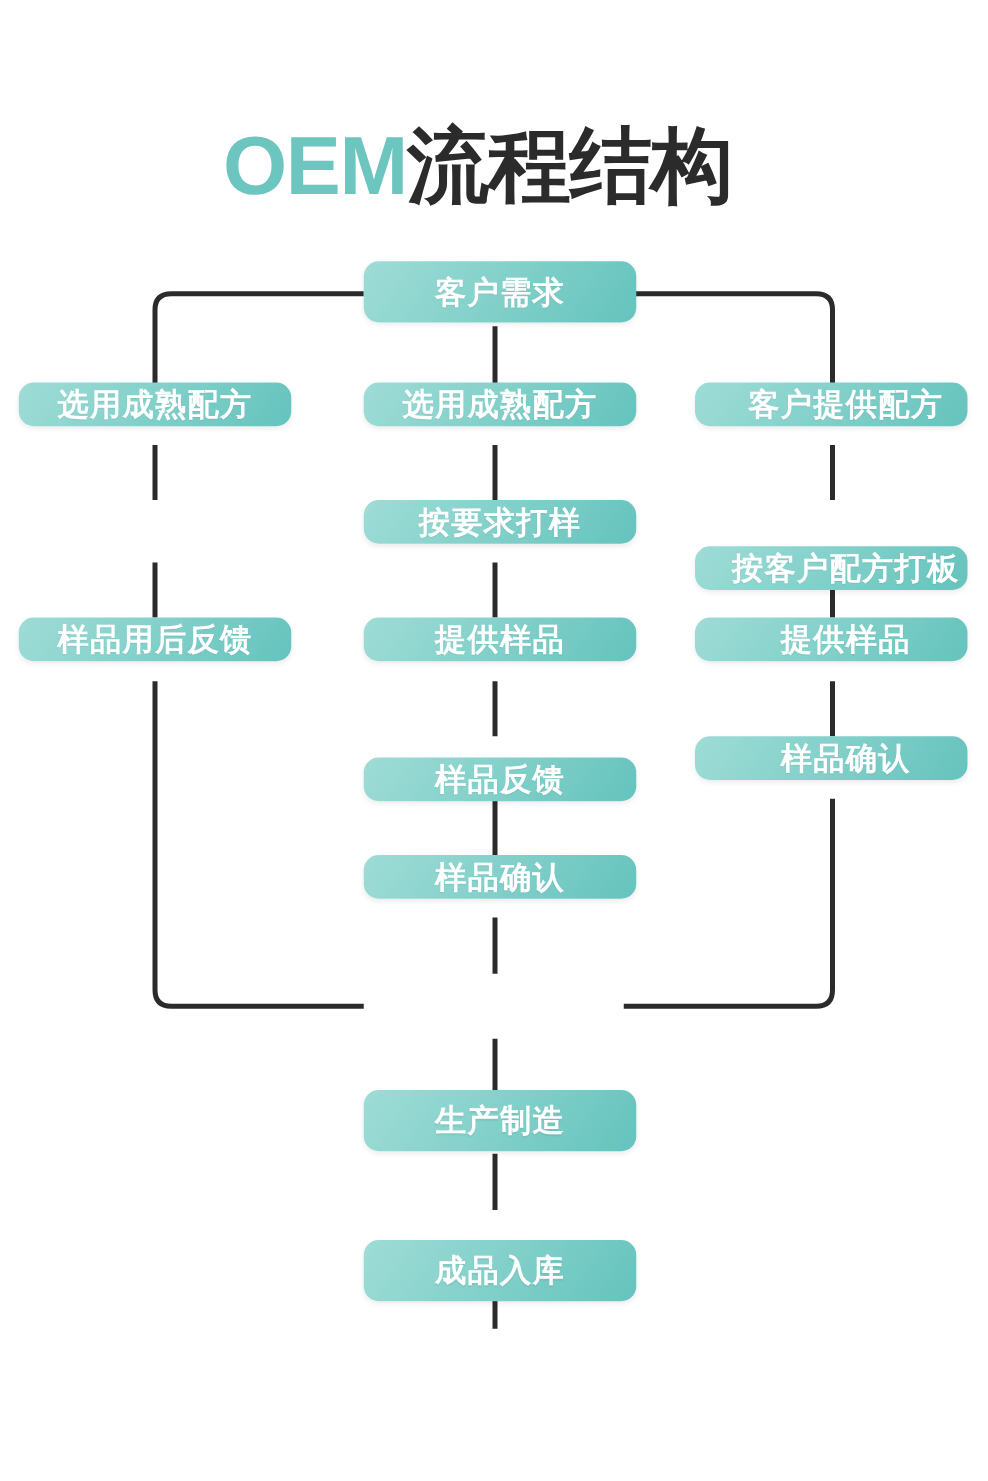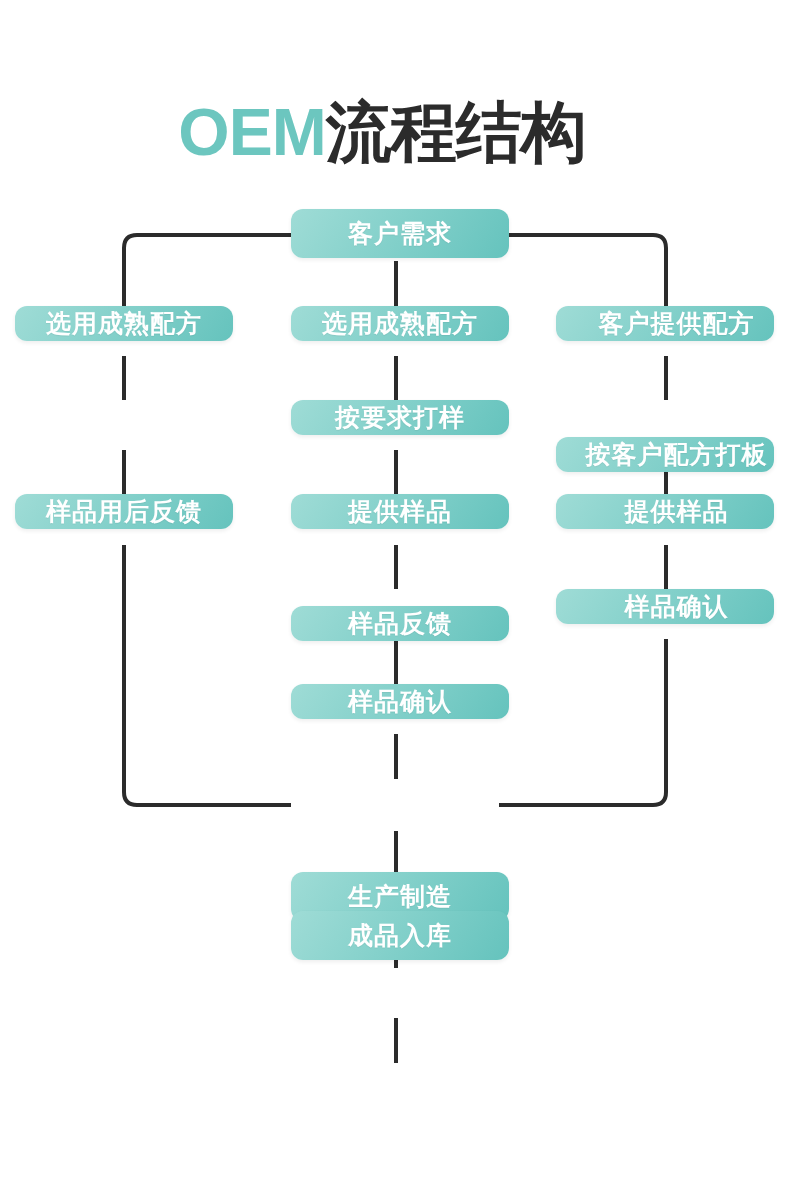--- a/index.html
+++ b/index.html
@@ -152,17 +152,17 @@
     <span>提供样品</span>
   </div>
   <div class="node w-wide h-std col-right" style="top:589px;">
     <span>样品确认</span>
   </div>
 
 
   <div class="node w-wide h-tall col-mid" style="top:872px;justify-content:center;">
     <span>生产制造</span>
   </div>
-  <div class="node w-wide h-tall col-mid" style="top:911px;">
+  <div class="node w-wide h-tall col-mid" style="top:992px;">
     <span>成品入库</span>
   </div>
 
 </div>
 
 </body></html>

